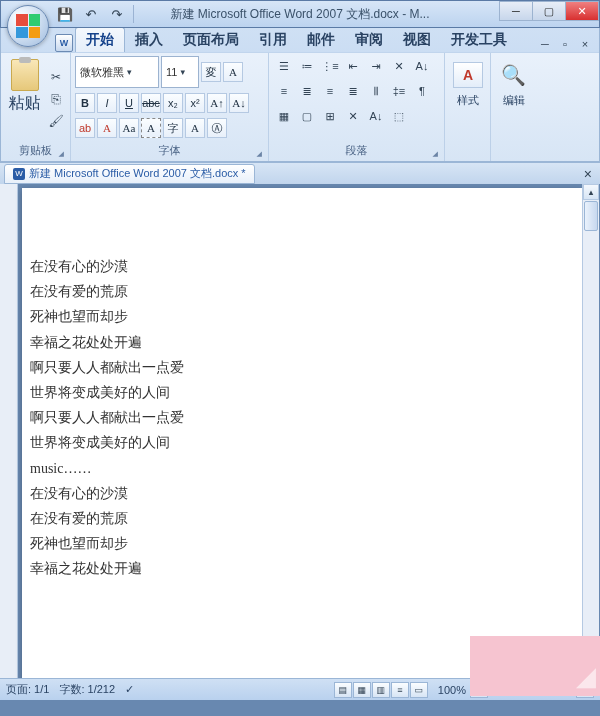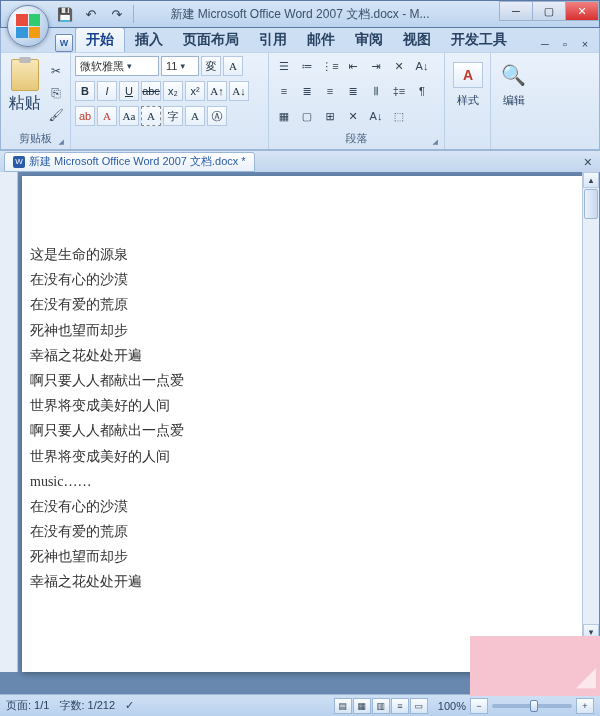--- a/index.html
+++ b/index.html
@@ -34,21 +34,21 @@
 .big-btn { width:40px; display:flex; flex-direction:column; align-items:center; gap:2px; padding:2px; cursor:pointer; border:1px solid transparent; border-radius:3px; }
 .big-btn .ic { width:32px; height:32px; display:flex; align-items:center; justify-content:center; }
 .big-btn .lbl { font-size:16px; color:#2a4363; }
 .clipboard-ic { width:28px; height:32px; background:linear-gradient(#f9e7b8,#e6c87a); border:1px solid #c9a94f; border-radius:2px; position:relative; }
 .clipboard-ic::before { content:""; position:absolute; top:-3px; left:7px; width:12px; height:6px; background:#bbb; border-radius:2px; }
 
 .mini-col { display:flex; flex-direction:column; gap:2px; justify-content:center; }
 .mini-btn { width:20px; height:20px; display:flex; align-items:center; justify-content:center; font-size:12px; color:#345; cursor:pointer; border:1px solid transparent; border-radius:2px; }
 
 .font-row { display:flex; gap:2px; align-items:center; margin-bottom:3px; }
-.combo { height:20px; background:#fff; border:1px solid #9cb3d0; display:flex; align-items:center; padding:0 4px; font-size:11px; color:#333; position:relative; }
+.combo { height:32px; background:#fff; border:1px solid #9cb3d0; display:flex; align-items:center; padding:0 4px; font-size:11px; color:#333; position:relative; }
 .combo::after { content:"▾"; font-size:9px; color:#345; margin-left:3px; }
 .combo.font { width:84px; } .combo.size { width:38px; }
 .sbtn { width:20px; height:20px; border:1px solid #b5c9e2; background:linear-gradient(#fafdff,#e8f0fa); display:flex; align-items:center; justify-content:center; font-size:11px; color:#234; cursor:pointer; }
 .sbtn.serif{font-family:"Times New Roman",serif}
 
 .para-row { display:flex; gap:1px; margin-bottom:3px; }
 .pbtn { width:22px; height:20px; border:1px solid transparent; display:flex; align-items:center; justify-content:center; font-size:11px; color:#345; cursor:pointer; }
 
 .style-lbl,.edit-lbl { font-size:11px; color:#2a4363; }
 .style-ic { width:30px; height:26px; background:linear-gradient(#fff,#e3edf9); border:1px solid #b5c9e2; display:flex; align-items:center; justify-content:center; font-size:14px; color:#c0392b; font-weight:bold; }
@@ -63,21 +63,21 @@
 .page { flex:1; background:#fff; margin:4px 18px 0 4px; padding:28px 8px 8px 8px; box-shadow:0 2px 6px rgba(0,0,0,.3); overflow:hidden; }
 .line { font-size:14px; color:#333; line-height:1.8; font-family:"SimSun",serif; }
 .hl { display:inline-block; border:2px solid #e74c3c; padding:0 1px; line-height:1.2; }
 .vscroll { position:absolute; right:1px; top:0; width:17px; height:100%; background:#e8eef7; border-left:1px solid #b5c9e2; }
 .vscroll-btn { height:16px; background:linear-gradient(#f4f8fd,#d7e5f5); border:1px solid #b5c9e2; display:flex; align-items:center; justify-content:center; font-size:9px; color:#345; }
 .vscroll-thumb { margin:1px; height:30px; background:linear-gradient(90deg,#eaf2fc,#c7d8ef); border:1px solid #9bb6d6; border-radius:2px; }
 
 .pink { position:absolute; right:0; bottom:20px; width:130px; height:60px; background:#f6c4d0; z-index:50; display:flex; align-items:flex-end; justify-content:flex-end; padding:4px; }
 .pink .arrow { color:#fff; font-size:26px; opacity:.6; }
 
-.statusbar { height:22px; background:linear-gradient(#cfe0f4,#b9d1ee); border-top:1px solid #9bb6d6; display:flex; align-items:center; font-size:11px; color:#2a4363; padding:0 6px; gap:10px; position:absolute; bottom:0; left:0; right:0; }
+.statusbar { height:22px; background:linear-gradient(#cfe0f4,#b9d1ee); border-top:1px solid #9bb6d6; display:flex; align-items:center; font-size:11px; color:#2a4363; padding:0 6px; gap:10px; position:absolute; bottom:16px; left:0; right:0; }
 .status-item { cursor:pointer; }
 .views { margin-left:auto; display:flex; gap:1px; }
 .vbtn { width:18px; height:16px; background:linear-gradient(#fafdff,#d7e5f5); border:1px solid #9bb6d6; font-size:9px; display:flex; align-items:center; justify-content:center; color:#345; }
 .zoom { display:flex; align-items:center; gap:4px; }
 .zoom-slider { width:80px; height:4px; background:#9bb6d6; position:relative; border-radius:2px; }
 .zoom-thumb { position:absolute; left:38px; top:-4px; width:8px; height:12px; background:linear-gradient(#fafdff,#c7d8ef); border:1px solid #6b8ab3; border-radius:2px; }
 </style>
 </head>
 <body>
 
@@ -169,20 +169,21 @@
         <div class="font-row">
           <span class="sbtn" style="color:#c0392b">ab</span>
           <span class="sbtn serif" style="color:#c0392b">A</span>
           <span class="sbtn serif">Aa</span>
           <span class="sbtn serif" style="border:1px dashed #888">A</span>
           <span class="sbtn">字</span>
           <span class="sbtn serif">A</span>
           <span class="sbtn serif">Ⓐ</span>
         </div>
       </div>
+      <div class="group-label">字体</div>
     </div>
 
     <div class="group" style="width:176px">
       <div class="group-body" style="flex-direction:column">
         <div class="para-row">
           <span class="pbtn">☰</span>
           <span class="pbtn">≔</span>
           <span class="pbtn">⋮≡</span>
           <span class="pbtn">⇤</span>
           <span class="pbtn">⇥</span>
@@ -238,21 +239,20 @@
   <div class="doc-tab">
       <span>新建 Microsoft Office Word 2007 文档.docx *</span>
     </div>
   <div class="doc-close">×</div>
 </div>
 
 <div class="doc-area">
   <div class="ruler"></div>
   <div class="page">
     <div style="height:38px"></div>
-    <div class="line">这是生命的源泉</div>
     <div class="line">在没有心的沙漠</div>
     <div class="line">在没有爱的荒原</div>
     <div class="line">死神也望而却步</div>
     <div class="line">幸福之花处处开遍</div>
     <div class="line">啊只要人人都献出一点爱</div>
     <div class="line">世界将变成美好的人间</div>
     <div class="line">啊只要人人都献出一点爱</div>
     <div class="line">世界将变成美好的人间</div>
     <div class="line">music……</div>
     <div class="line">在没有心的沙漠</div>

